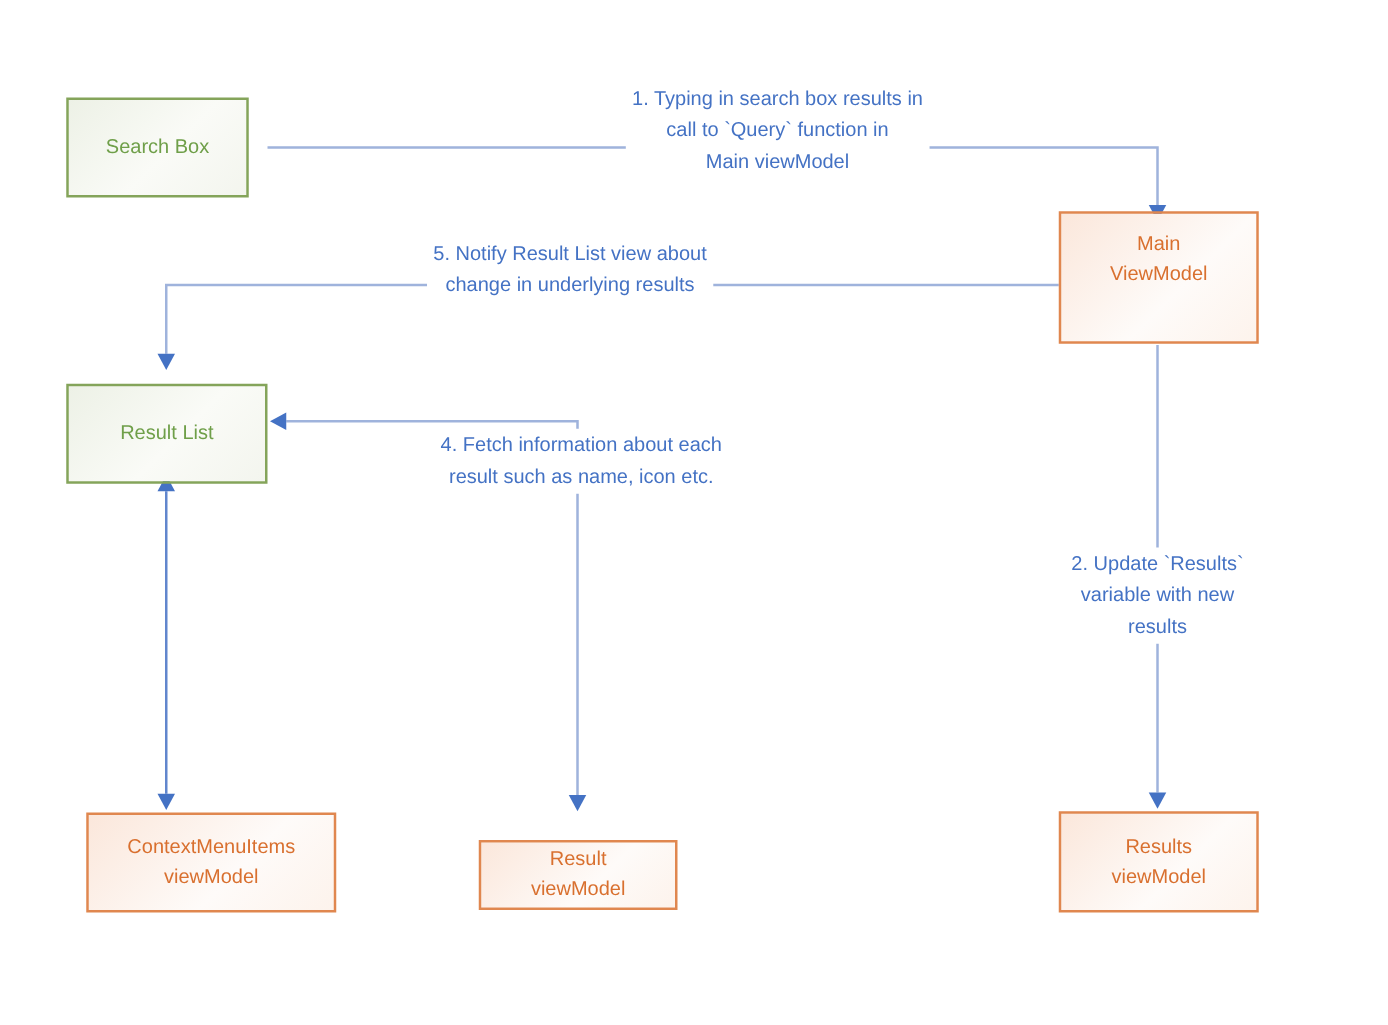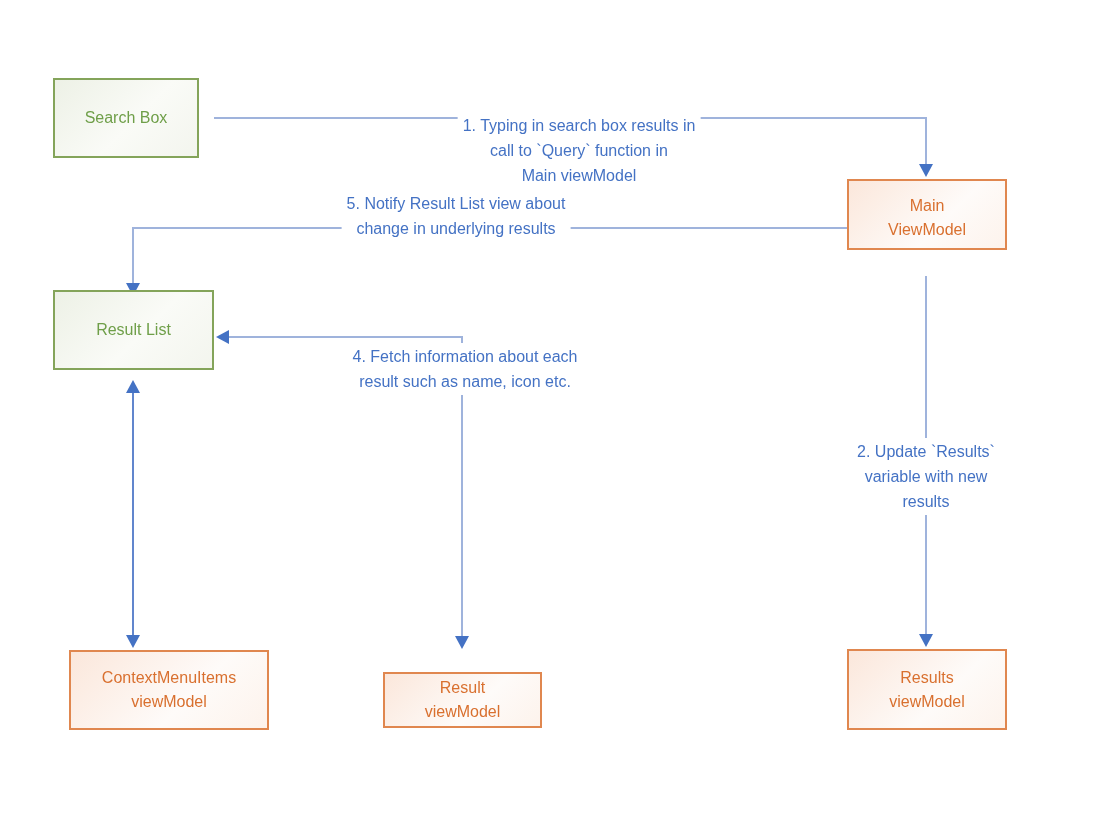--- a/index.html
+++ b/index.html
@@ -94,45 +94,45 @@
 
     <polyline class="connector-line strong" points="133,393 133,635"></polyline>
     <polygon class="arrowhead" points="133,380 126,393 140,393"></polygon>
     <polygon class="arrowhead" points="133,648 126,635 140,635"></polygon>
   </svg>
 
   <div class="box green" style="left:53px; top:78px; width:146px; height:80px;">
     <span class="box-label">Search Box</span>
   </div>
 
-  <div class="box orange anchor-high" style="left:847px; top:179px; width:160px; height:71px;">
+  <div class="box orange anchor-high" style="left:847px; top:169px; width:160px; height:106px;">
     <span class="box-label">Main
 ViewModel</span>
   </div>
 
-  <div class="box green" style="left:53px; top:290px; width:161px; height:80px;">
+  <div class="box green" style="left:53px; top:307px; width:161px; height:80px;">
     <span class="box-label">Result List</span>
   </div>
 
   <div class="box orange" style="left:33px; top:650px; width:200px; height:80px;margin-left:36px;">
     <span class="box-label">ContextMenuItems
 viewModel</span>
   </div>
 
   <div class="box orange" style="left:383px; top:672px; width:159px; height:56px;">
     <span class="box-label">Result
 viewModel</span>
   </div>
 
   <div class="box orange" style="left:847px; top:649px; width:160px; height:81px;">
     <span class="box-label">Results
 viewModel</span>
   </div>
 
-  <div class="note" style="left:579px; top:66px;margin-top:46px;">1. Typing in search box results in
+  <div class="note" style="left:622px; top:66px;">1. Typing in search box results in
 call to `Query` function in
 Main viewModel</div>
 
   <div class="note" style="left:456px; top:190px;">5. Notify Result List view about
 change in underlying results</div>
 
   <div class="note" style="left:465px; top:343px;">4. Fetch information about each
 result such as name, icon etc.</div>
 
   <div class="note" style="left:926px; top:438px;">2. Update `Results` variable with new

